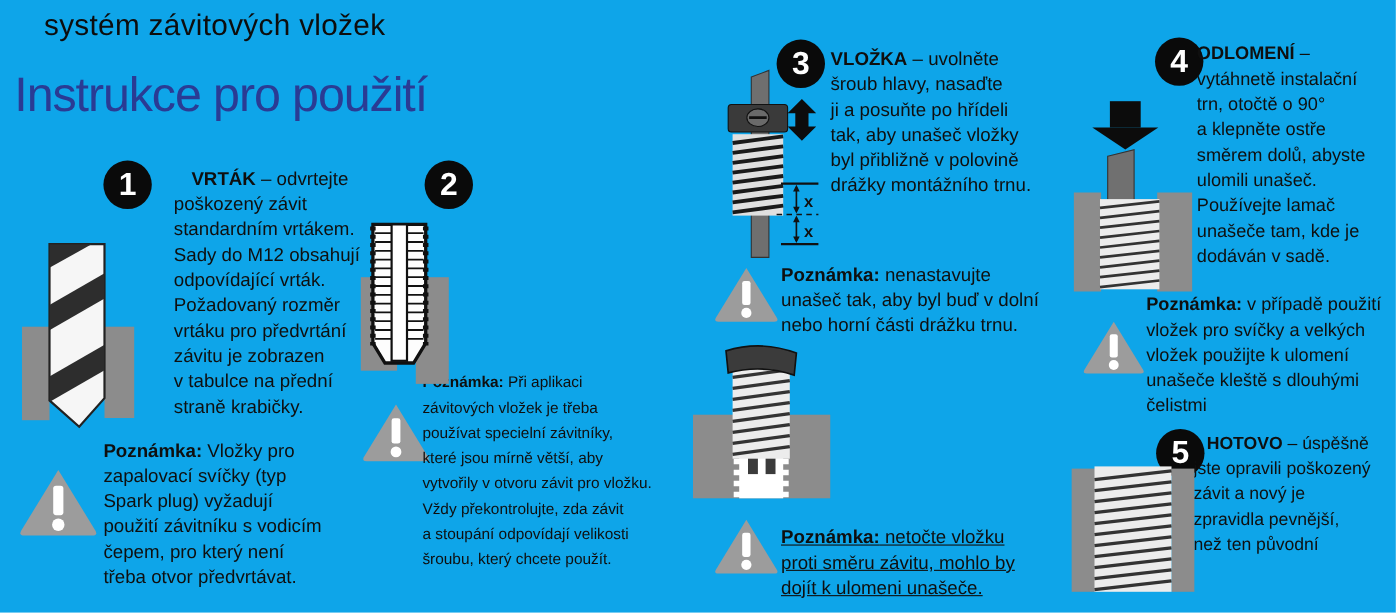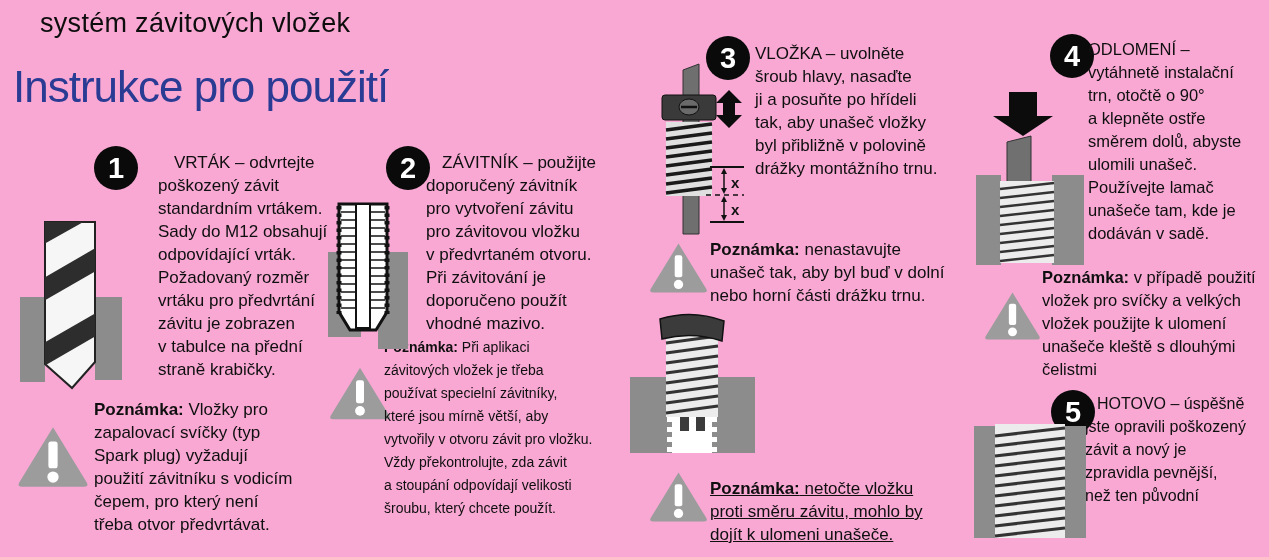--- a/index.html
+++ b/index.html
@@ -1,25 +1,25 @@
 <!DOCTYPE html>
 <html><head>
 <meta charset="utf-8">
 <style>
   html,body{margin:0;padding:0;background:#fff;}
-  #canvas{position:relative;width:1269px;height:557px;background:#f9a8d4;overflow:hidden;
+  #canvas{position:relative;width:1269px;height:557px;background:#0ea5e9;overflow:hidden;
           font-family:"Liberation Sans","DejaVu Sans",sans-serif;color:#111;}
   .abs{position:absolute;}
   .subtitle{left:40px;top:8px;font-size:27px;color:#0d0d0d;letter-spacing:.3px;}
   .maintitle{left:13px;top:50px;font-size:44px;color:#2A3B94;letter-spacing:-1px;margin-top:12px;}
   .badge{width:44px;height:44px;border-radius:50%;background:#0a0a0a;color:#fff;
          display:flex;align-items:center;justify-content:center;
          font-weight:bold;font-size:29px;line-height:1;}
   .step{font-size:17px;line-height:23px;color:#0f0f0f;}
-  .step .ttl{font-weight:normal;}
+  .step .ttl{font-weight:bold;}
   .rest{white-space:pre-line;}
   .note{font-size:17px;line-height:23px;color:#0f0f0f;}
   .note .lbl{font-weight:bold;}
   
   #b1{left:94px;top:146px;}  #t1{left:134px;top:151px;width:240px;text-indent:16px;margin-left:24px;}
   #b2{left:386px;top:146px;} #t2{left:426px;top:151px;width:240px;text-indent:16px;}
   #b3{left:706px;top:36px;}  #t3{left:755px;top:42px;width:240px;}
   #b4{left:1050px;top:34px;} #t4{left:1088px;top:38px;width:185px;font-size:16.5px;}
   #b5{left:1051px;top:390px;}#t5{left:1085px;top:392px;width:195px;font-size:16px;text-indent:12px;}
   #n1t{left:94px;top:398px;width:250px;}
@@ -64,28 +64,20 @@
   <div class="abs step" id="t1"><span class="ttl">VRTÁK</span><span class="rest"> – odvrtejte
 poškozený závit
 standardním vrtákem.
 Sady do M12 obsahují
 odpovídající vrták.
 Požadovaný rozměr
 vrtáku pro předvrtání
 závitu je zobrazen
 v tabulce na přední
 straně krabičky.</span></div>
-  <div class="abs step" id="t2"><span class="ttl">ZÁVITNÍK</span><span class="rest"> – použijte
-doporučený závitník
-pro vytvoření závitu
-pro závitovou vložku
-v předvrtaném otvoru.
-Při závitování je
-doporučeno použít
-vhodné mazivo.</span></div>
   <div class="abs step" id="t3"><span class="ttl">VLOŽKA</span><span class="rest"> – uvolněte
 šroub hlavy, nasaďte
 ji a posuňte po hřídeli
 tak, aby unašeč vložky
 byl přibližně v polovině
 drážky montážního trnu.</span></div>
   <div class="abs step" id="t4"><span class="ttl">ODLOMENÍ</span><span class="rest"> –
 vytáhnetě instalační
 trn, otočtě o 90°
 a klepněte ostře

